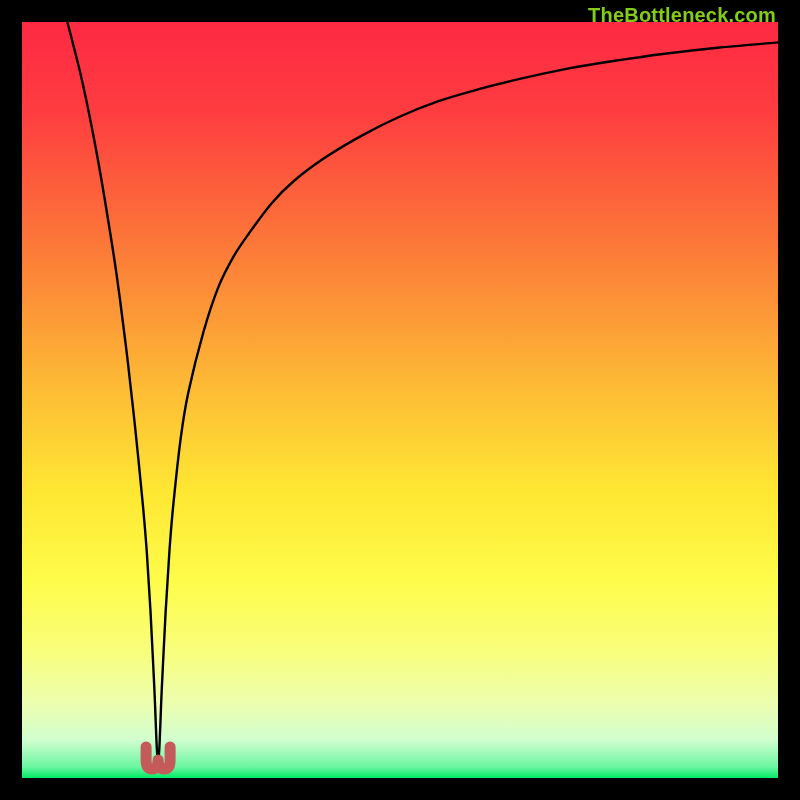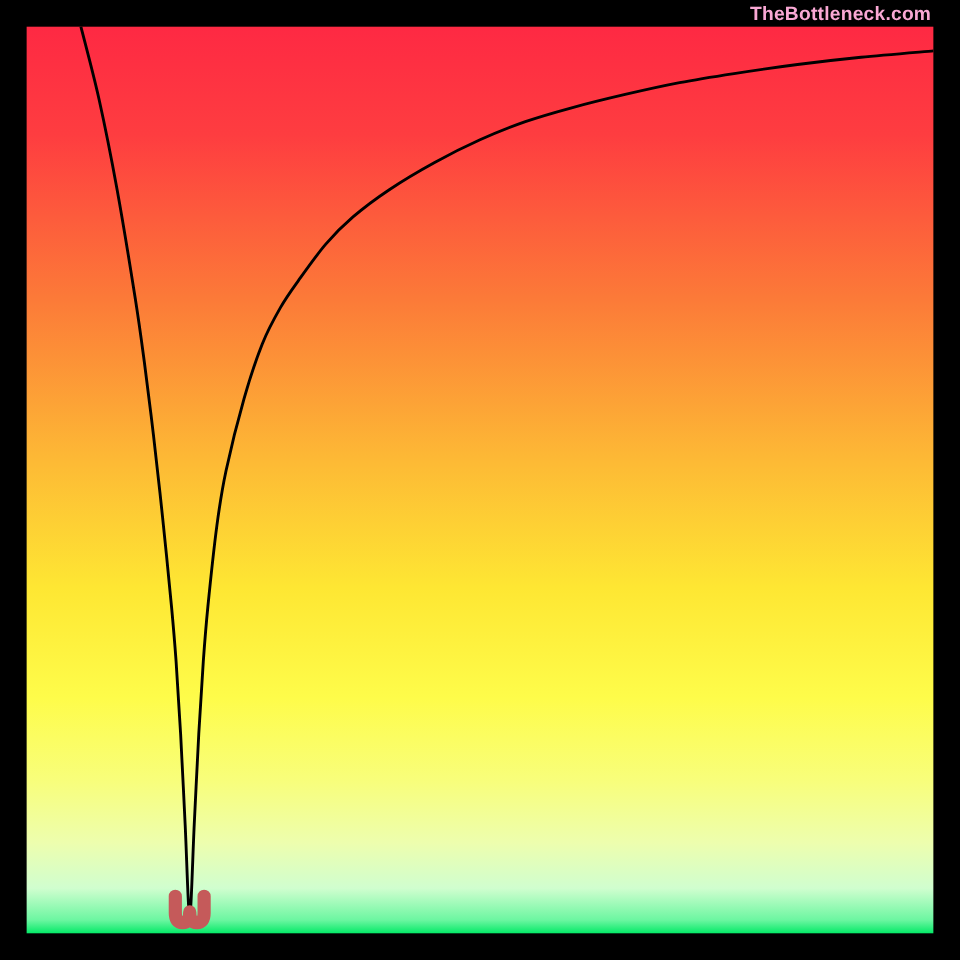--- a/index.html
+++ b/index.html
@@ -23,23 +23,23 @@
     left: 0;
     top: 0;
     width: 756px;
     height: 756px;
   }
   .watermark {
     position: absolute;
     top: 4px;
     right: 24px;
     font-family: Arial, Helvetica, sans-serif;
-    font-size: 16px;
+    font-size: 20px;
     font-weight: 600;
-    color: #f9a8d4;
+    color: #84cc16;
     letter-spacing: 0.2px;
     user-select: none;
   }
   svg { display: block; }
 </style>
 </head>
 <body>
 
 <div class="frame">
   <svg class="plot-area" viewBox="0 0 756 756" preserveAspectRatio="none">

